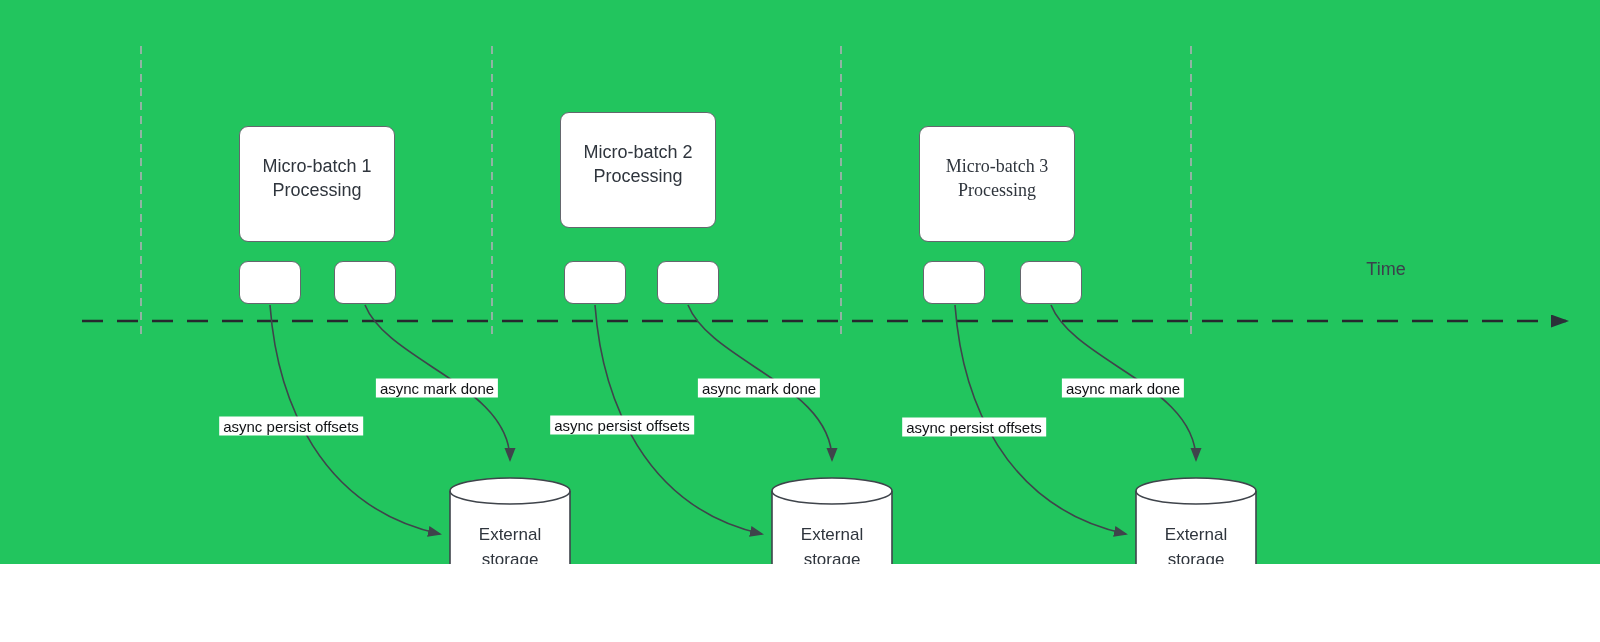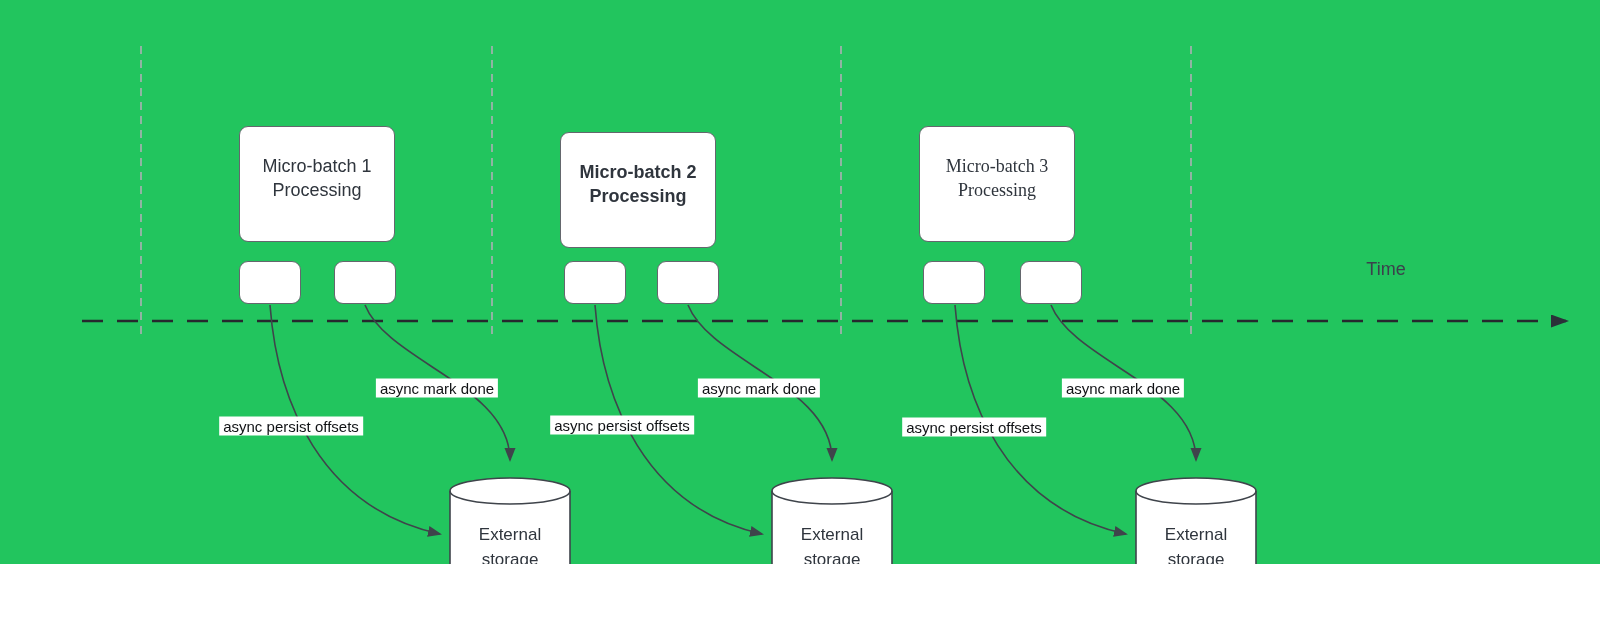--- a/index.html
+++ b/index.html
@@ -130,21 +130,21 @@
   </div>
   <div class="mini-box" style="left:239px; top:261px;"></div>
   <div class="mini-box" style="left:334px; top:261px;"></div>
   <div class="async-label" style="left:291px; top:426px;">async persist offsets</div>
   <div class="async-label" style="left:437px; top:388px;">async mark done</div>
   <div class="storage-label" style="left:450px; top:478px;">
     <div class="storage-line">External</div>
     <div class="storage-line">storage</div>
   </div>
 
-  <div class="proc-box" style="left:560px; top:132px;font-weight:bold;">
+  <div class="proc-box" style="left:560px; top:112px;">
     <div class="proc-line">Micro-batch 2</div>
     <div class="proc-line">Processing</div>
   </div>
   <div class="mini-box" style="left:564px; top:261px;"></div>
   <div class="mini-box" style="left:657px; top:261px;"></div>
   <div class="async-label" style="left:622px; top:425px;">async persist offsets</div>
   <div class="async-label" style="left:759px; top:388px;">async mark done</div>
   <div class="storage-label" style="left:772px; top:478px;">
     <div class="storage-line">External</div>
     <div class="storage-line">storage</div>

